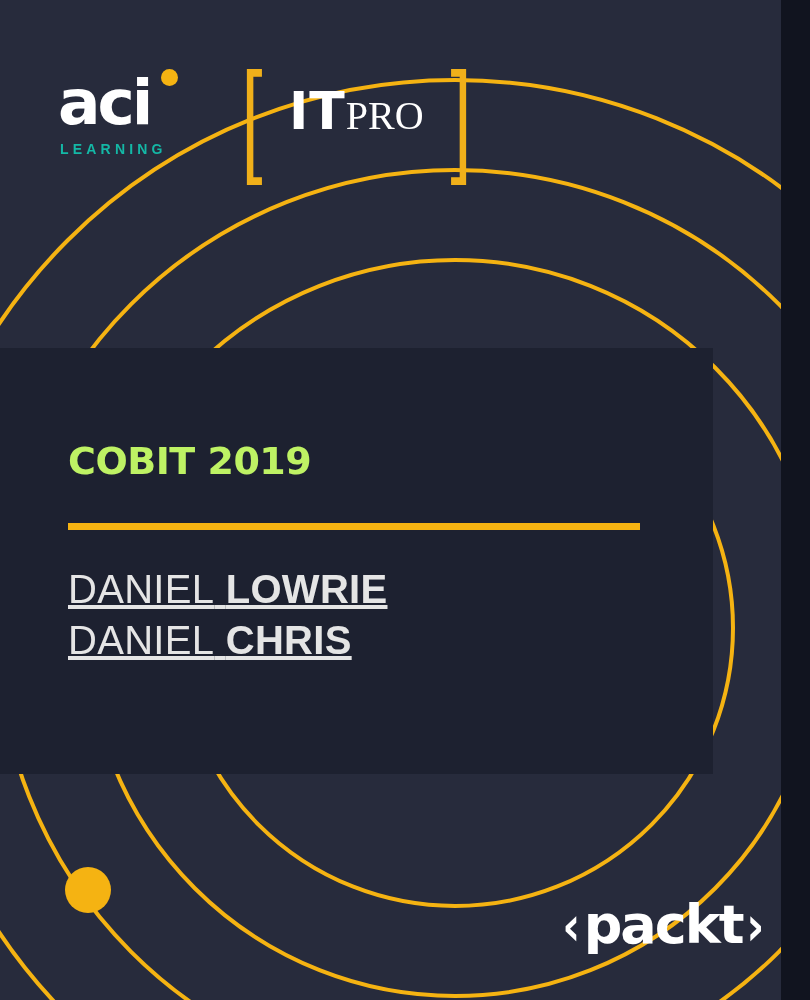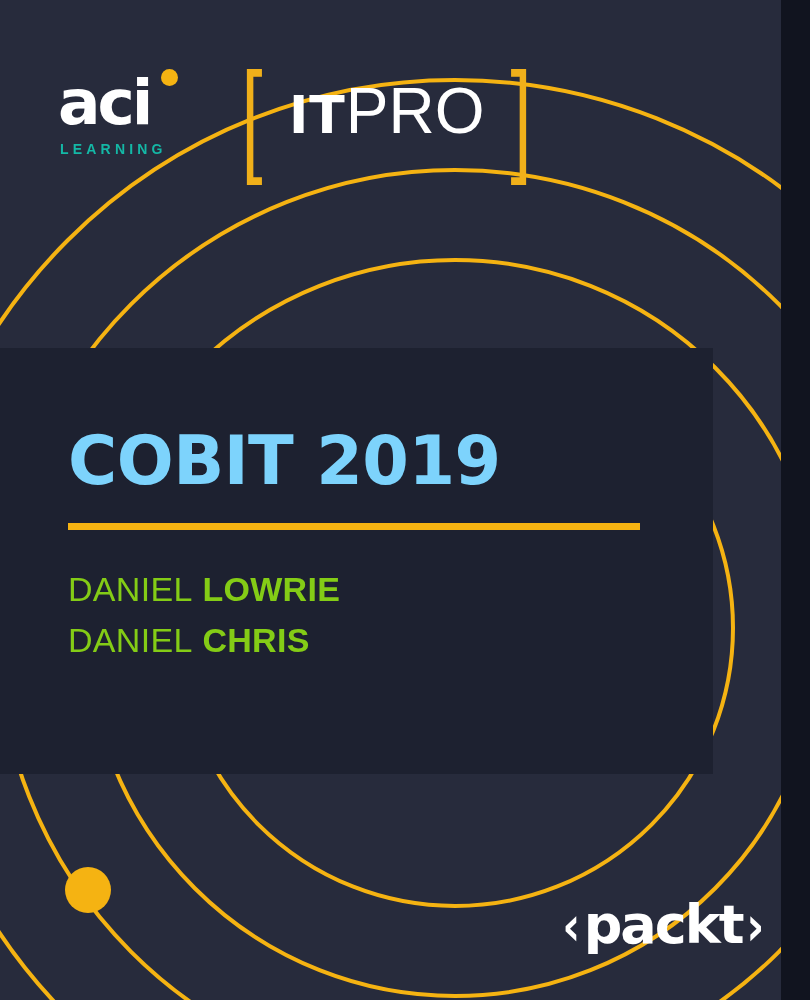--- a/index.html
+++ b/index.html
@@ -97,23 +97,23 @@
   }
   .itpro-it {
     font-family: "DejaVu Sans", sans-serif;
     font-weight: bold;
     font-size: 52px;
     line-height: 52px;
     letter-spacing: 1px;
     color: #ffffff;
   }
   .itpro-pro {
-    font-family: Liberation Sans, sans-serif;
+    font-family: Liberation Serif, serif;
     font-weight: 300;
-    font-size: 64px;
+    font-size: 40px;
     line-height: 52px;
     letter-spacing: 0px;
     color: #ffffff;
   }
 
   
   .title-panel {
     position: absolute;
     left: 0;
     top: 348px;
@@ -123,42 +123,43 @@
   }
   .title-block {
     position: absolute;
     left: 68px;
     top: 84px;
     width: 600px;
   }
   .book-title {
     font-family: "DejaVu Sans", sans-serif;
     font-weight: bold;
-    font-size: 67px;
+    font-size: 38px;
     line-height: 58px;
     letter-spacing: -0.5px;
-    color: #7dd3fc;
+    color: #bef264;
     margin: 0;
   }
   .title-rule {
     width: 572px;
     height: 7px;
     background: #f5b312;
     margin-top: 33px;
   }
   .authors {
     margin-top: 34px;
   }
   .author-line {
     font-family: "Liberation Sans", sans-serif;
-    font-size: 34px;
+    font-size: 40px;
     line-height: 51px;
-    color: #84cc16;
+    color: #e5e5e5;
     letter-spacing: 0.3px;
     white-space: nowrap;
+    text-decoration: underline;
   }
   .author-first { font-weight: 300; }
   .author-last  { font-weight: bold; }
 
   
   .gold-dot {
     position: absolute;
     left: 65px;
     top: 867px;
     width: 46px;

